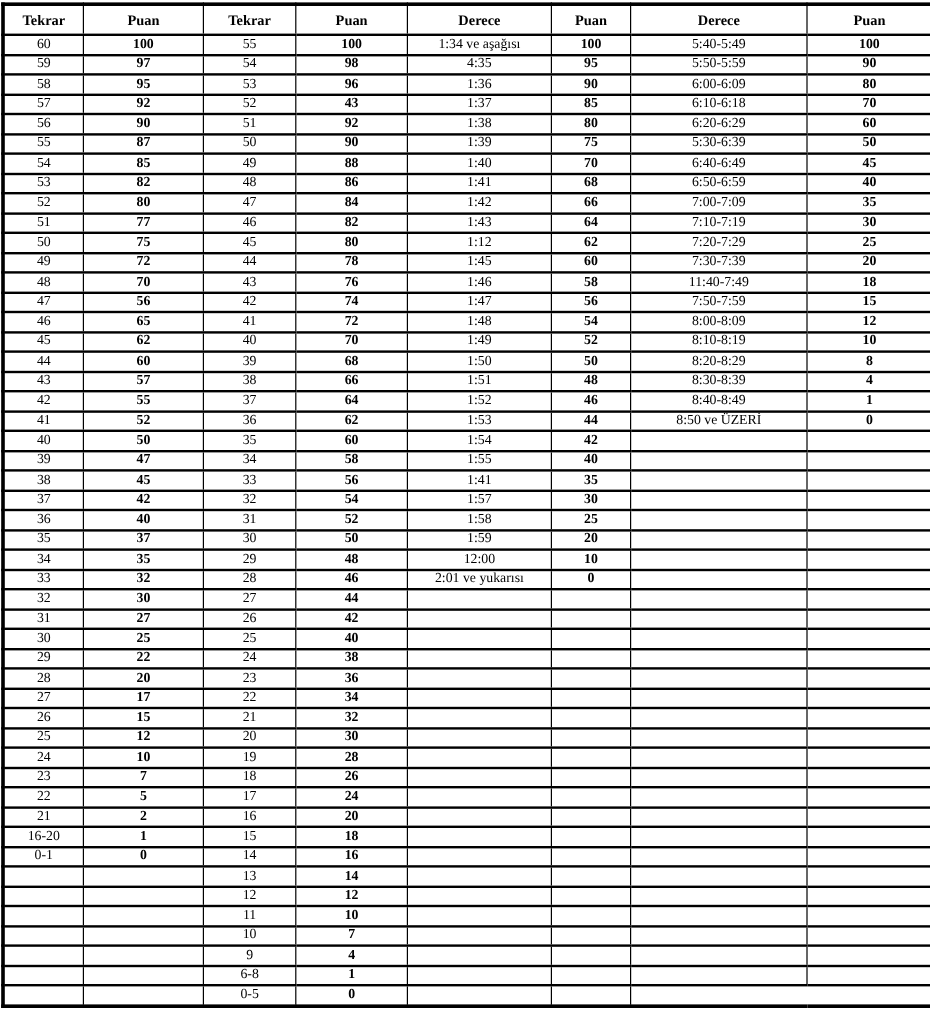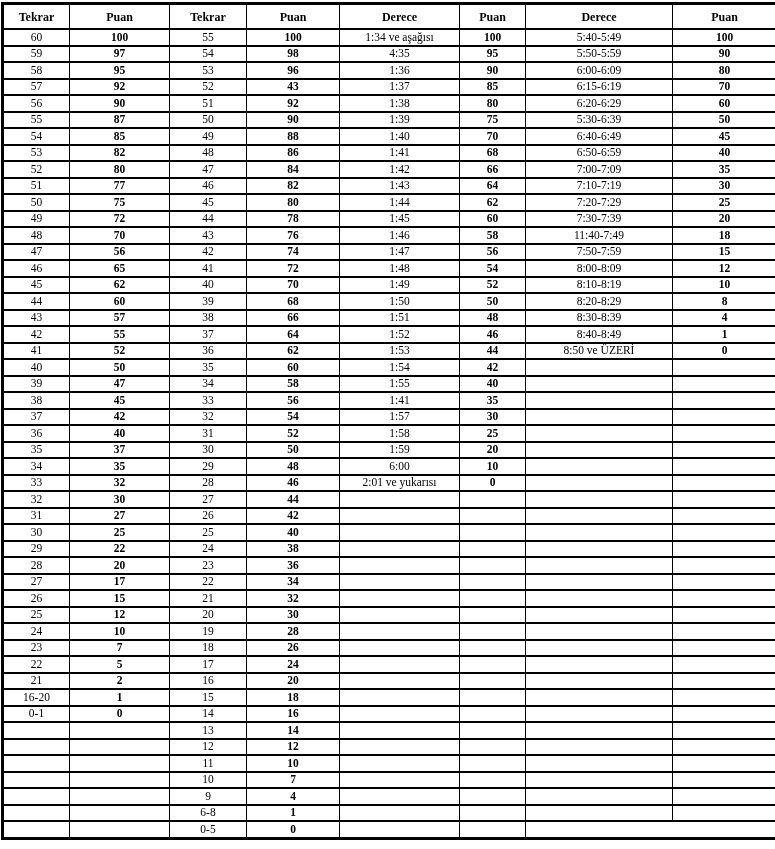--- a/index.html
+++ b/index.html
@@ -112,21 +112,21 @@
           <td class="label-cell">6:00-6:09</td>
           <td class="score-cell">80</td>
         </tr>
         <tr>
           <td class="label-cell">57</td>
           <td class="score-cell">92</td>
           <td class="label-cell">52</td>
           <td class="score-cell">43</td>
           <td class="label-cell">1:37</td>
           <td class="score-cell">85</td>
-          <td class="label-cell">6:15-6:19</td>
+          <td class="label-cell">6:10-6:18</td>
           <td class="score-cell">70</td>
         </tr>
         <tr>
           <td class="label-cell">56</td>
           <td class="score-cell">90</td>
           <td class="label-cell">51</td>
           <td class="score-cell">92</td>
           <td class="label-cell">1:38</td>
           <td class="score-cell">80</td>
           <td class="label-cell">6:20-6:29</td>
@@ -180,21 +180,21 @@
           <td class="label-cell">1:43</td>
           <td class="score-cell">64</td>
           <td class="label-cell">7:10-7:19</td>
           <td class="score-cell">30</td>
         </tr>
         <tr>
           <td class="label-cell">50</td>
           <td class="score-cell">75</td>
           <td class="label-cell">45</td>
           <td class="score-cell">80</td>
-          <td class="label-cell">1:44</td>
+          <td class="label-cell">1:12</td>
           <td class="score-cell">62</td>
           <td class="label-cell">7:20-7:29</td>
           <td class="score-cell">25</td>
         </tr>
         <tr>
           <td class="label-cell">49</td>
           <td class="score-cell">72</td>
           <td class="label-cell">44</td>
           <td class="score-cell">78</td>
           <td class="label-cell">1:45</td>
@@ -340,21 +340,21 @@
           <td class="label-cell">1:59</td>
           <td class="score-cell">20</td>
           <td class="label-cell"></td>
           <td class="score-cell"></td>
         </tr>
         <tr>
           <td class="label-cell">34</td>
           <td class="score-cell">35</td>
           <td class="label-cell">29</td>
           <td class="score-cell">48</td>
-          <td class="label-cell">6:00</td>
+          <td class="label-cell">12:00</td>
           <td class="score-cell">10</td>
           <td class="label-cell"></td>
           <td class="score-cell"></td>
         </tr>
         <tr>
           <td class="label-cell">33</td>
           <td class="score-cell">32</td>
           <td class="label-cell">28</td>
           <td class="score-cell">46</td>
           <td class="label-cell">2:01 ve yukarısı</td>

